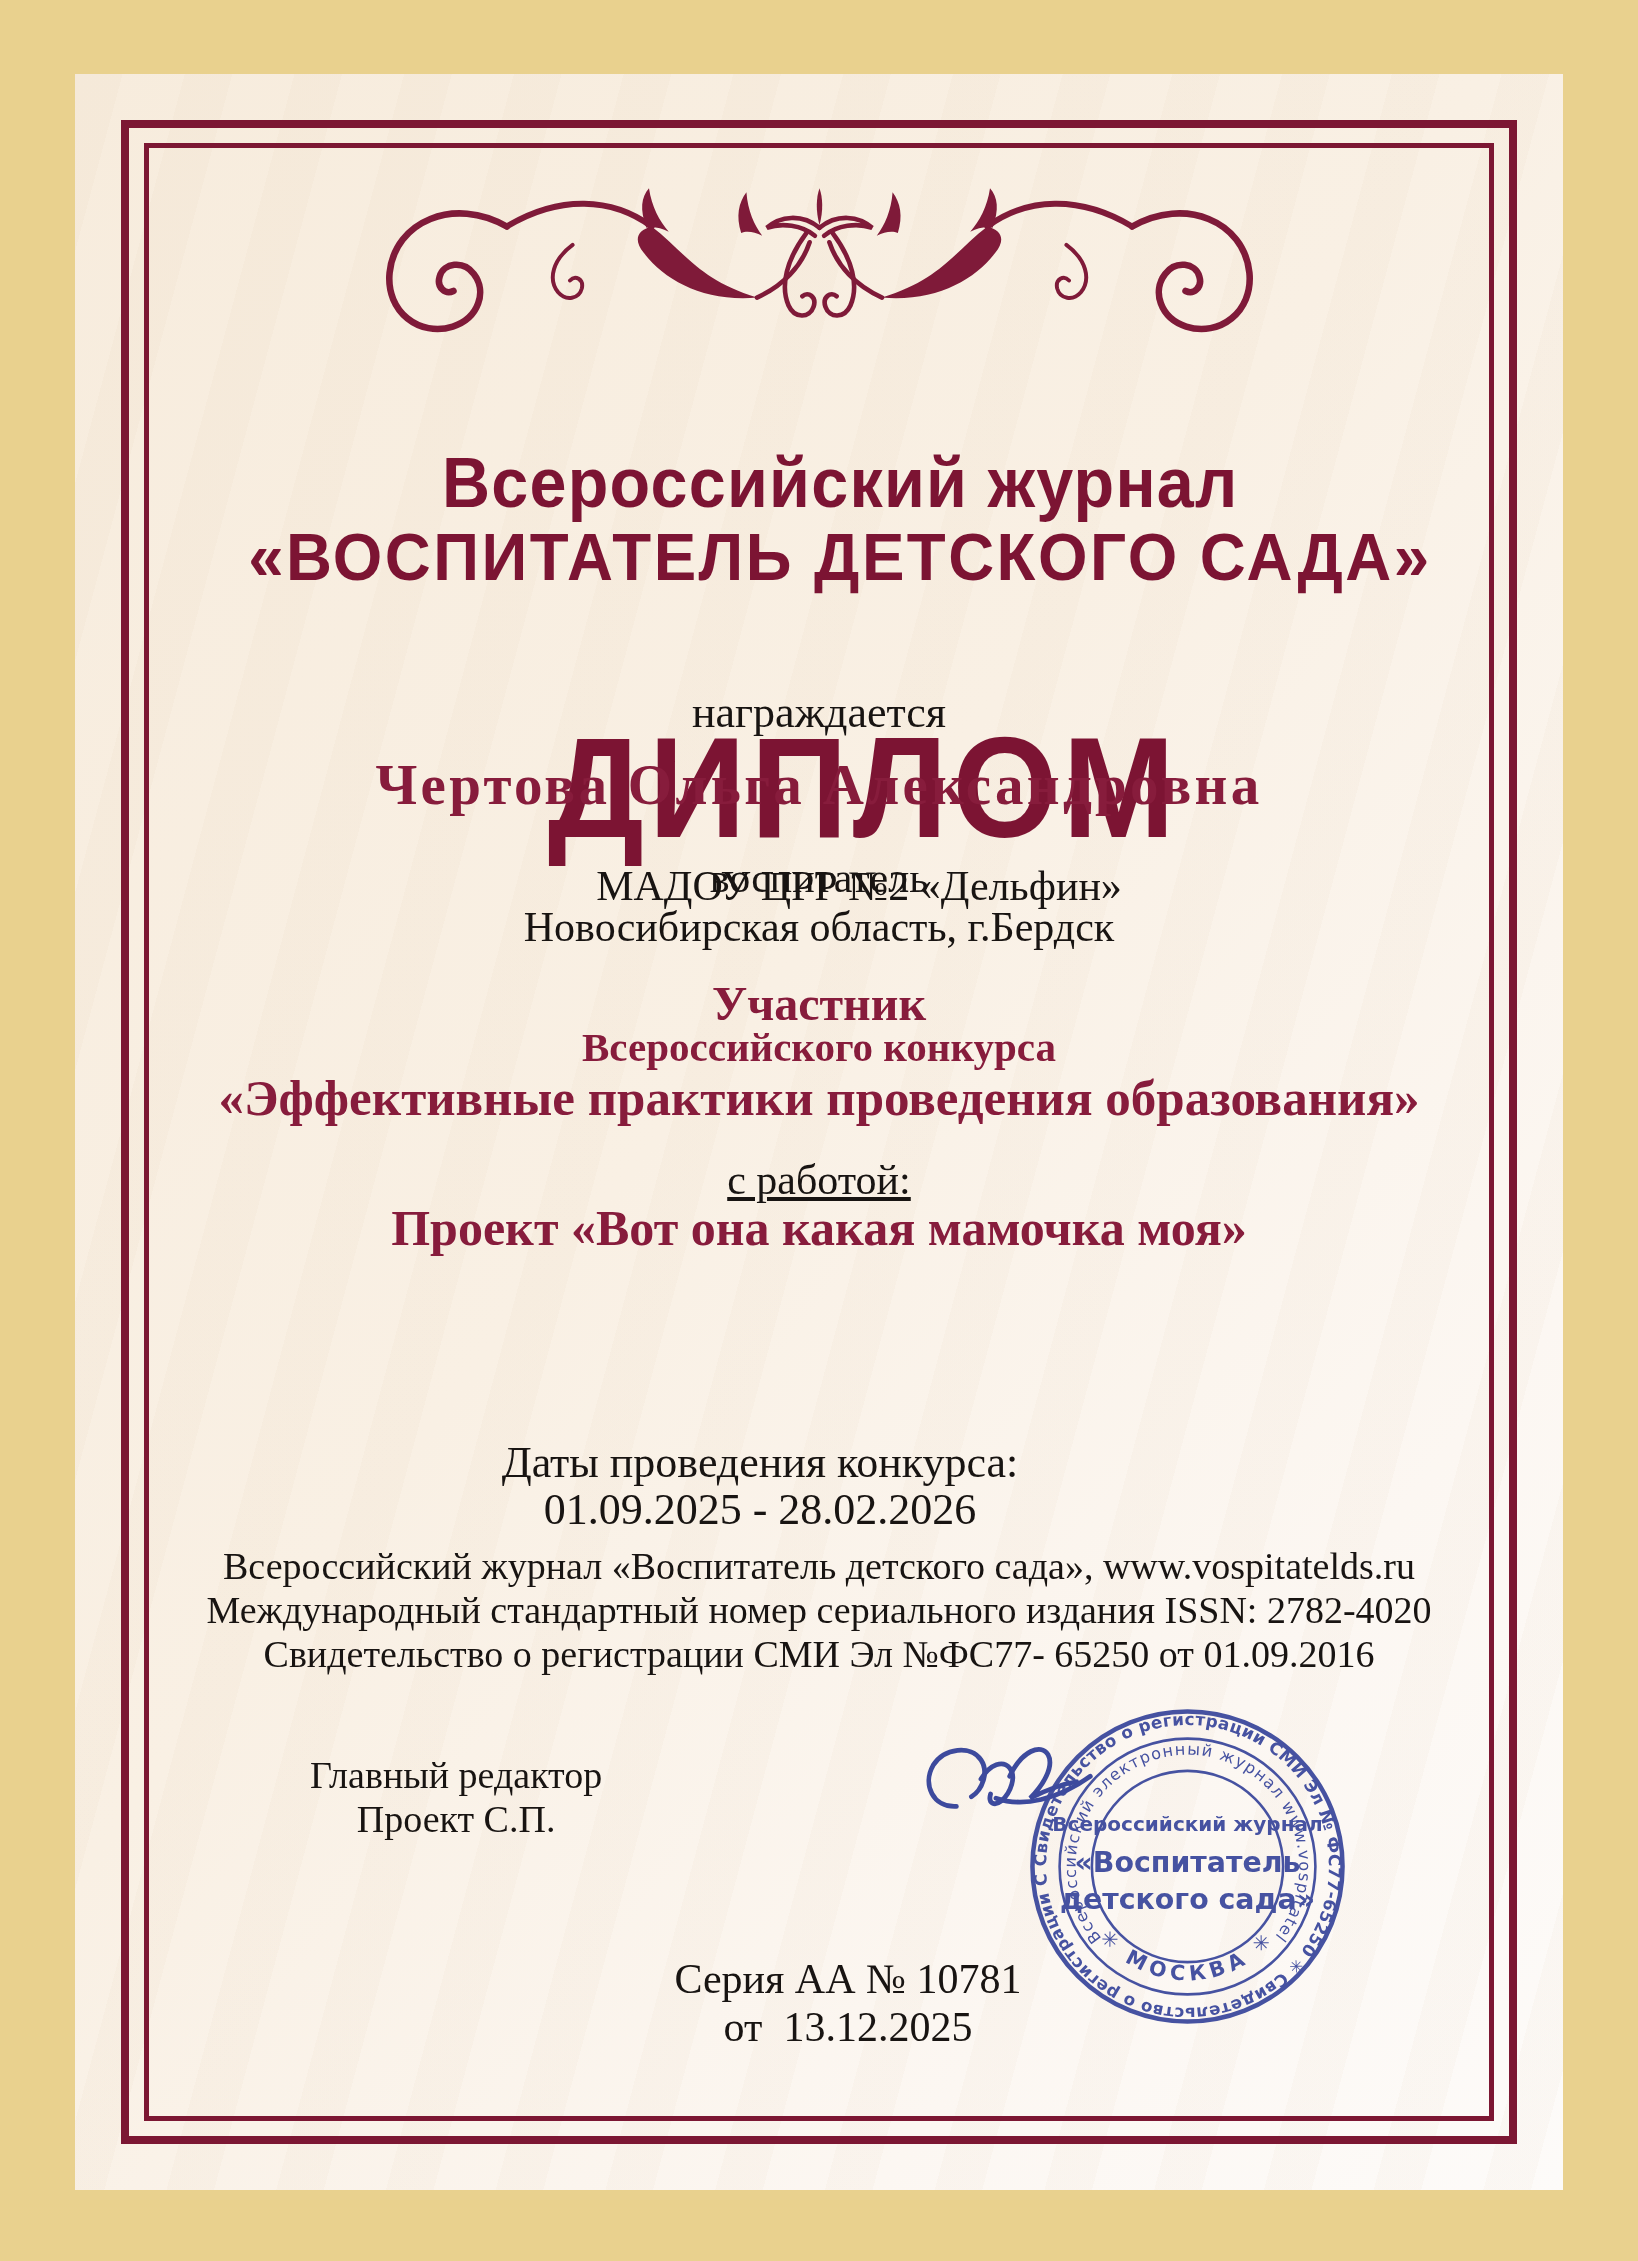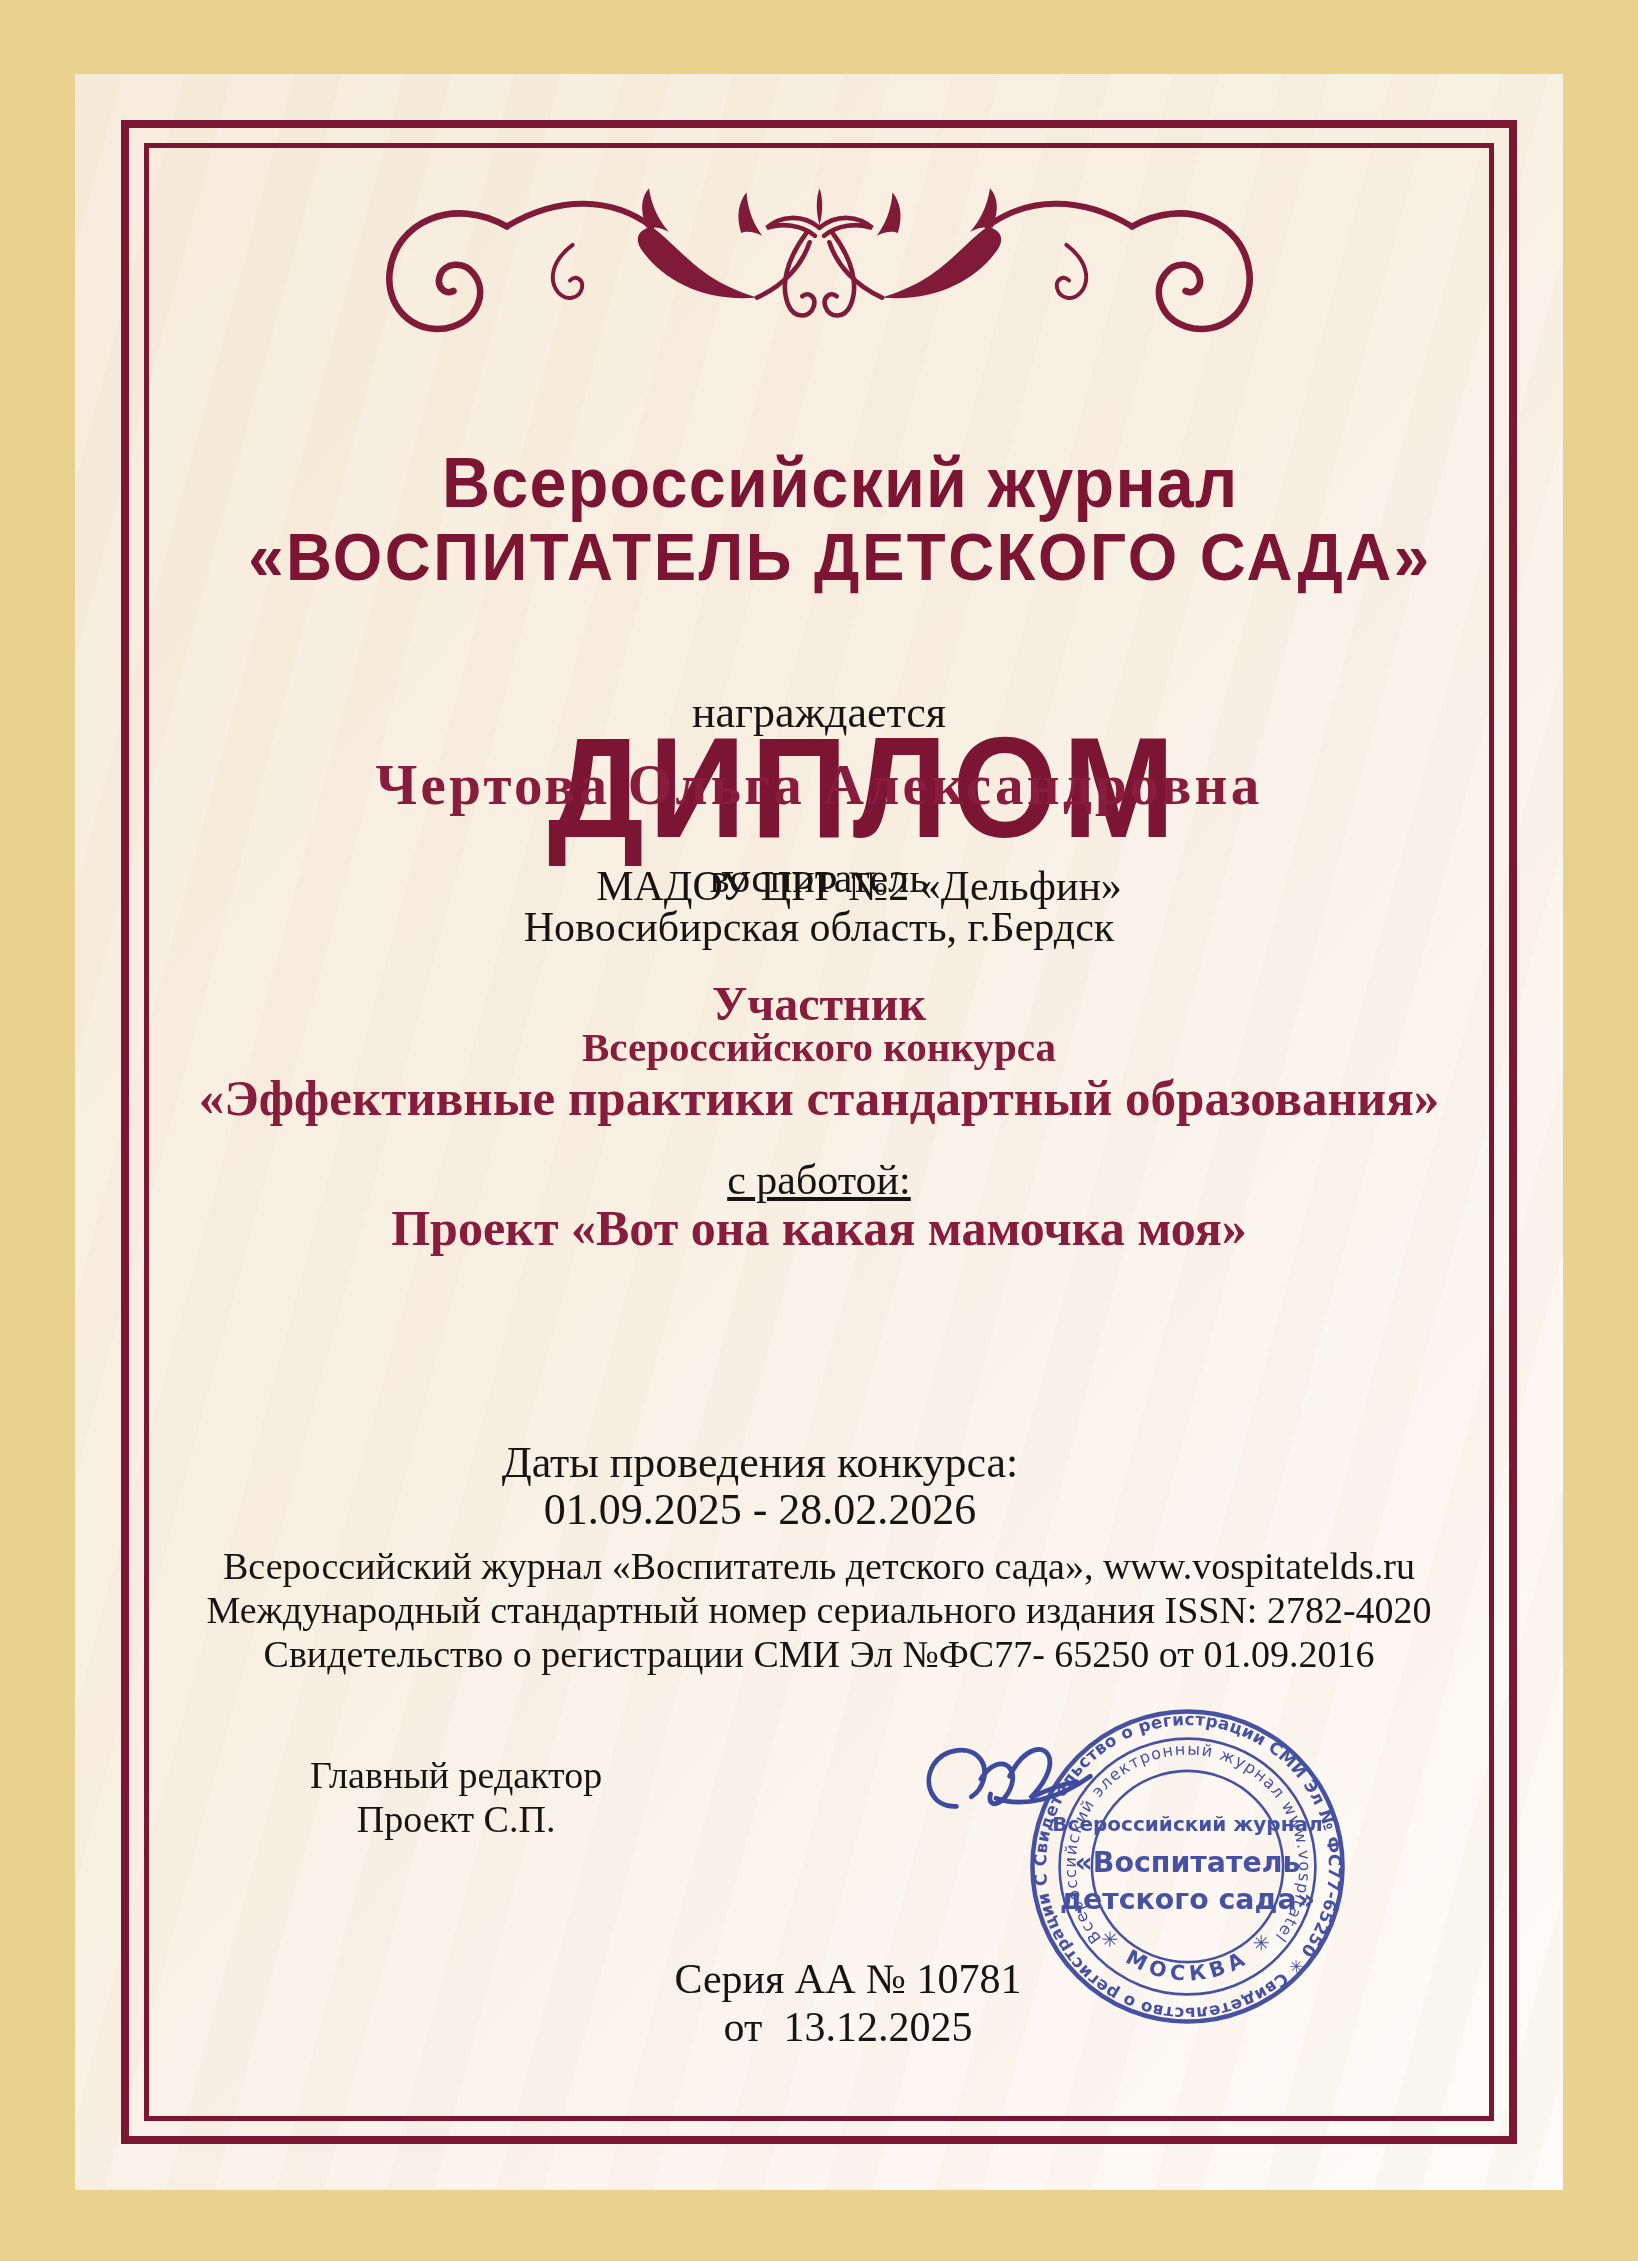--- a/index.html
+++ b/index.html
@@ -78,21 +78,21 @@
 </div>
 
 <div class="line serif-ink" style="top:688px;font-size:44px;">награждается</div>
 <div class="line serif-maroon" style="top:752px;font-size:57px;letter-spacing:3.3px;">Чертова Ольга Александровна</div>
 <div class="line serif-ink" style="top:822px;font-size:42px;margin-top:32px;">воспитатель</div>
 <div class="line serif-ink" style="top:862px;font-size:42px;padding-left:40px;">МАДОУ ЦРР №2 «Дельфин»</div>
 <div class="line serif-ink" style="top:903px;font-size:42px;">Новосибирская область, г.Бердск</div>
 
 <div class="line serif-maroon" style="top:976px;font-size:48px;">Участник</div>
 <div class="line serif-maroon" style="top:1024px;font-size:41px;">Всероссийского конкурса</div>
-<div class="line serif-maroon" style="top:1069px;font-size:51px;">«Эффективные практики стандартный образования»</div>
+<div class="line serif-maroon" style="top:1069px;font-size:51px;">«Эффективные практики проведения образования»</div>
 <div class="line serif-ink" style="top:1156px;font-size:42px;text-decoration:underline;">с работой:</div>
 <div class="line serif-maroon" style="top:1200px;font-size:50px;">Проект «Вот она какая мамочка моя»</div>
 
 <div class="line serif-ink" style="top:1438px;font-size:44px;left:-59px;">Даты проведения конкурса:</div>
 <div class="line serif-ink" style="top:1485px;font-size:44px;left:-59px;">01.09.2025 - 28.02.2026</div>
 
 <div class="fineprint">
   <div>Всероссийский журнал «Воспитатель детского сада», www.vospitatelds.ru</div>
   <div>Международный стандартный номер сериального издания ISSN: 2782-4020</div>
   <div>Свидетельство о регистрации СМИ Эл №ФС77- 65250 от 01.09.2016</div>

